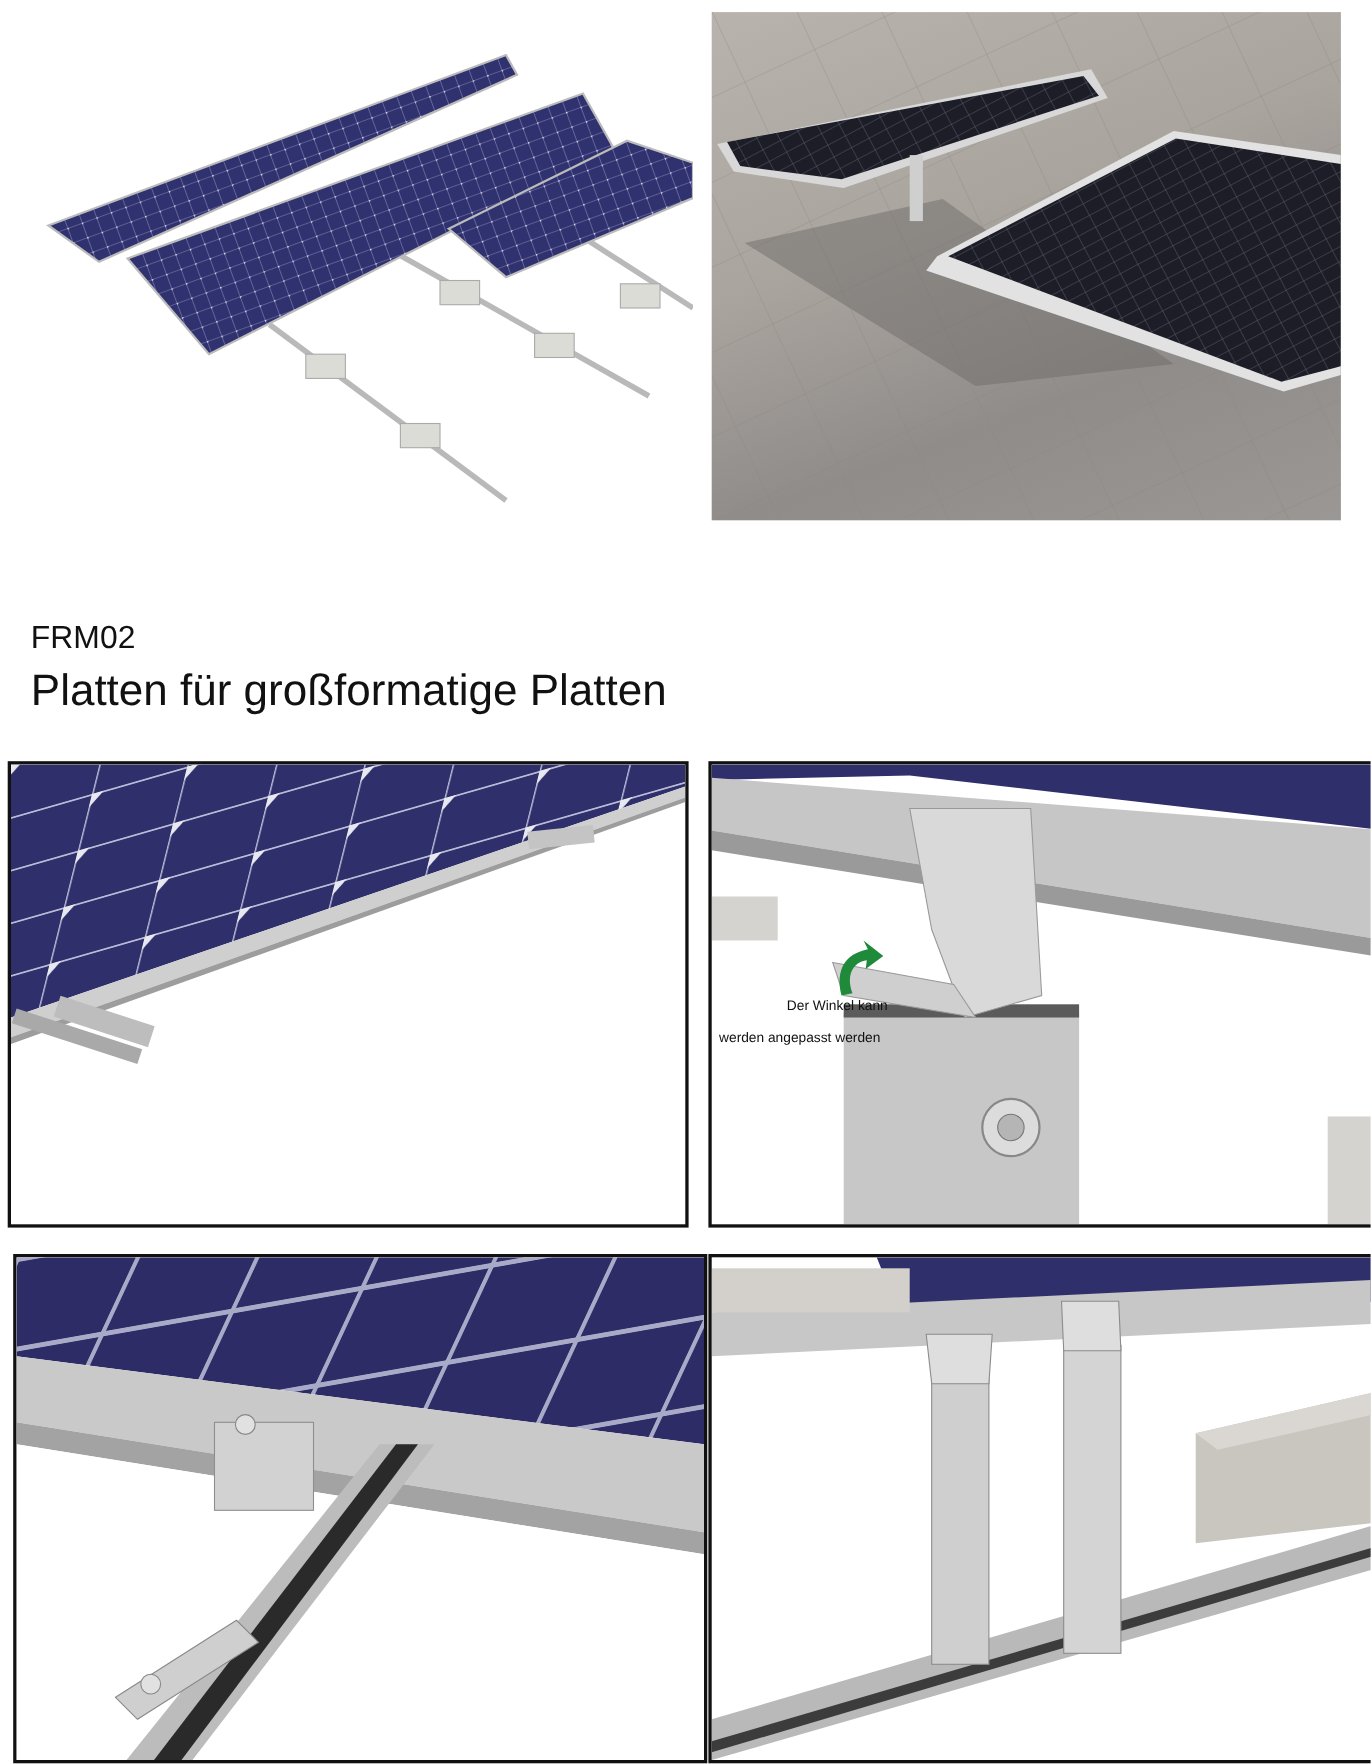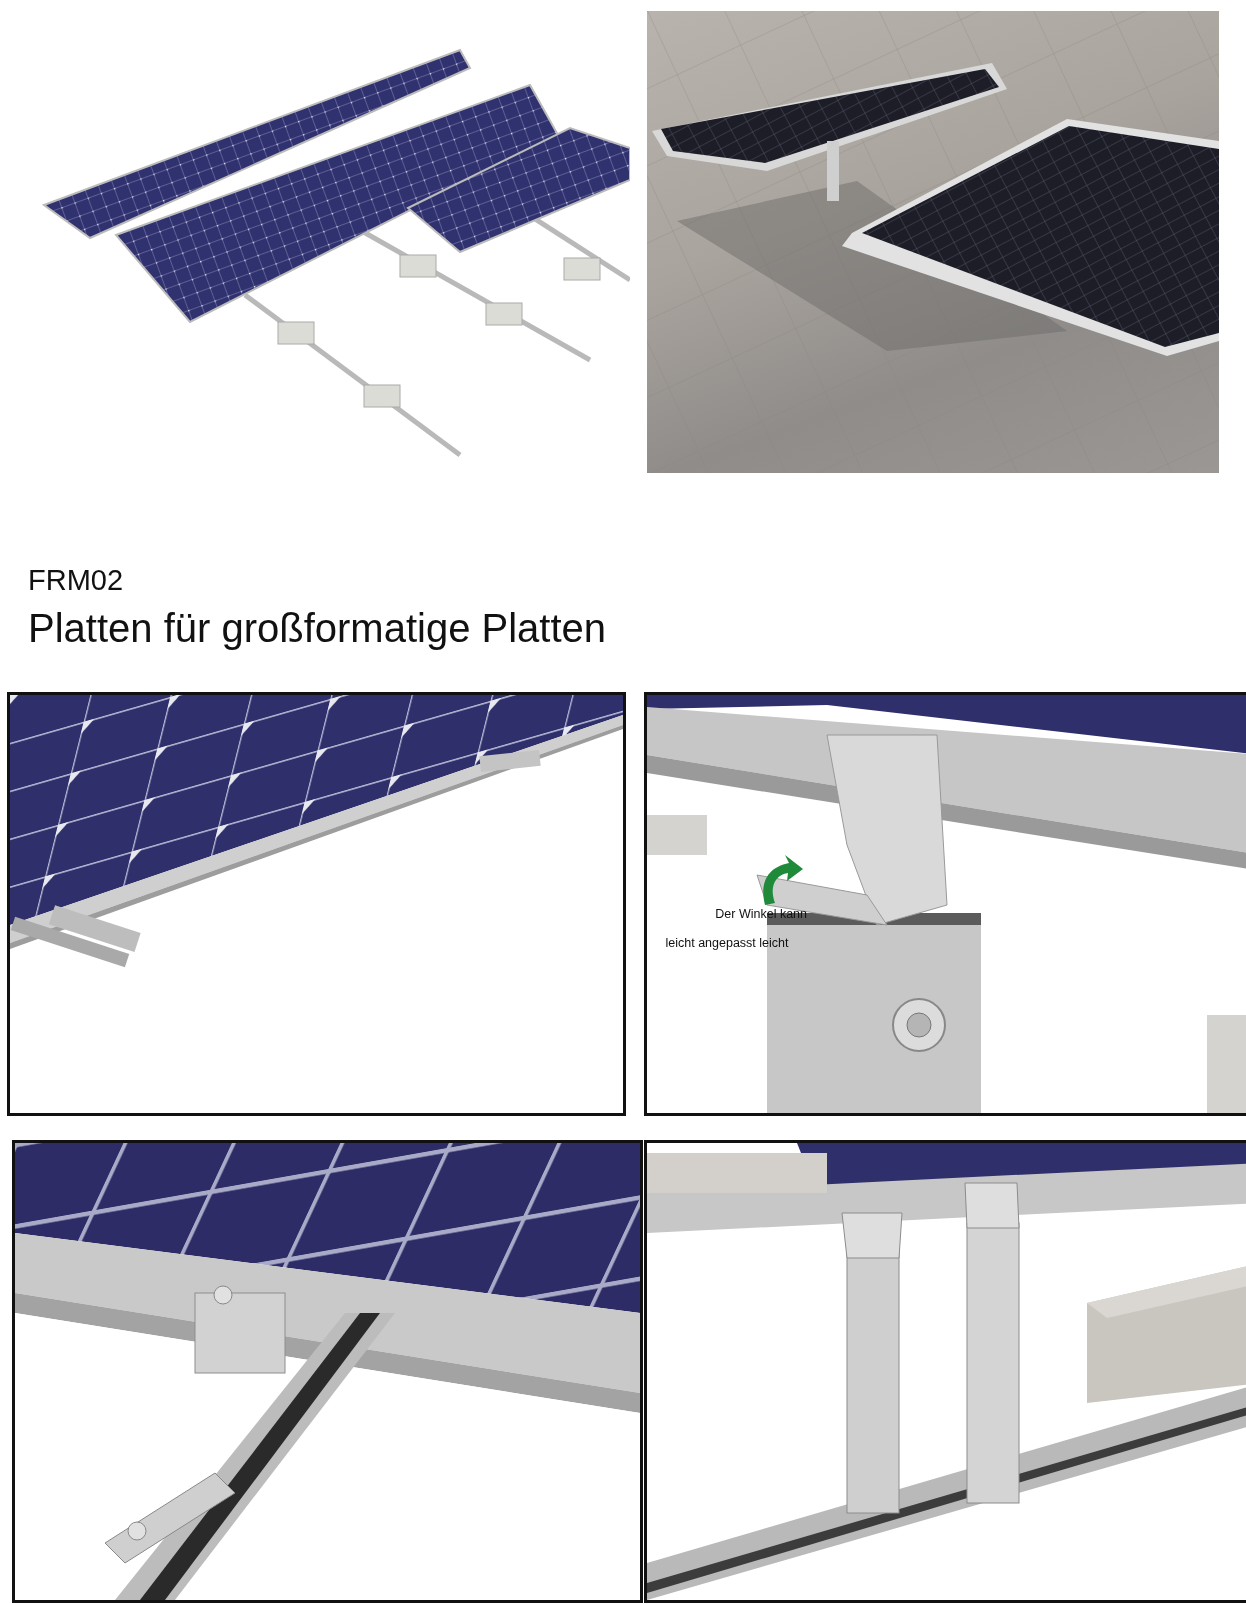--- a/index.html
+++ b/index.html
@@ -106,21 +106,21 @@
     <rect x="120" y="218" width="214" height="12" fill="#5b5b5b"></rect>
     <circle cx="272" cy="330" r="26" fill="#dcdcdc" stroke="#888" stroke-width="2"></circle>
     <circle cx="272" cy="330" r="12" fill="#b5b5b5" stroke="#777"></circle>
 
     <polygon points="180,40 290,40 300,210 230,230 200,150" fill="#d9d9d9" stroke="#999"></polygon>
     <polygon points="110,180 220,200 240,230 120,210" fill="#cfcfcf" stroke="#999"></polygon>
 
     <path d="M118 210 C112 186 122 172 142 168 L138 160 L156 174 L140 186 L141 178 C128 180 122 192 128 208 Z" fill="#1f8a3a"></path>
   </svg>
   <div class="caption" style="top:212px;text-align:right;">Der Winkel kann</div>
-  <div class="caption" style="top:241px;">leicht angepasst leicht</div>
+  <div class="caption" style="top:241px;">werden angepasst werden</div>
 </div>
 
 <div class="abs panel p3">
   <svg width="625" height="457" viewBox="0 0 625 457">
     <defs>
       <pattern id="blurCells" width="120" height="80" patternUnits="userSpaceOnUse" patternTransform="rotate(-10) skewX(-35)">
         <rect width="120" height="80" fill="#2d2c66"></rect>
         <path d="M0 0H120M0 0V80" stroke="#a9aac8" stroke-width="9"></path>
       </pattern>
     </defs>

